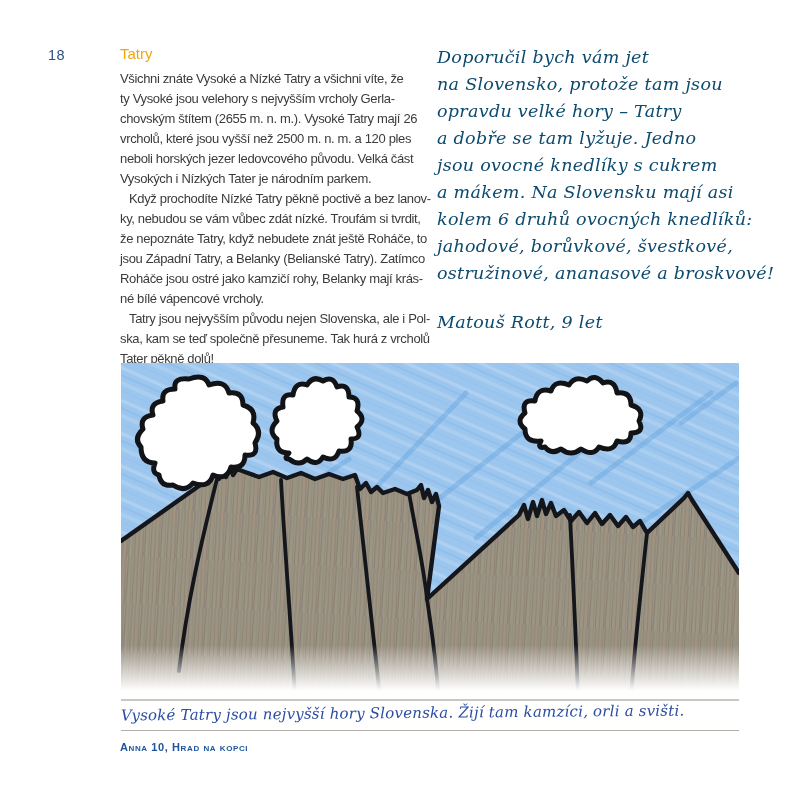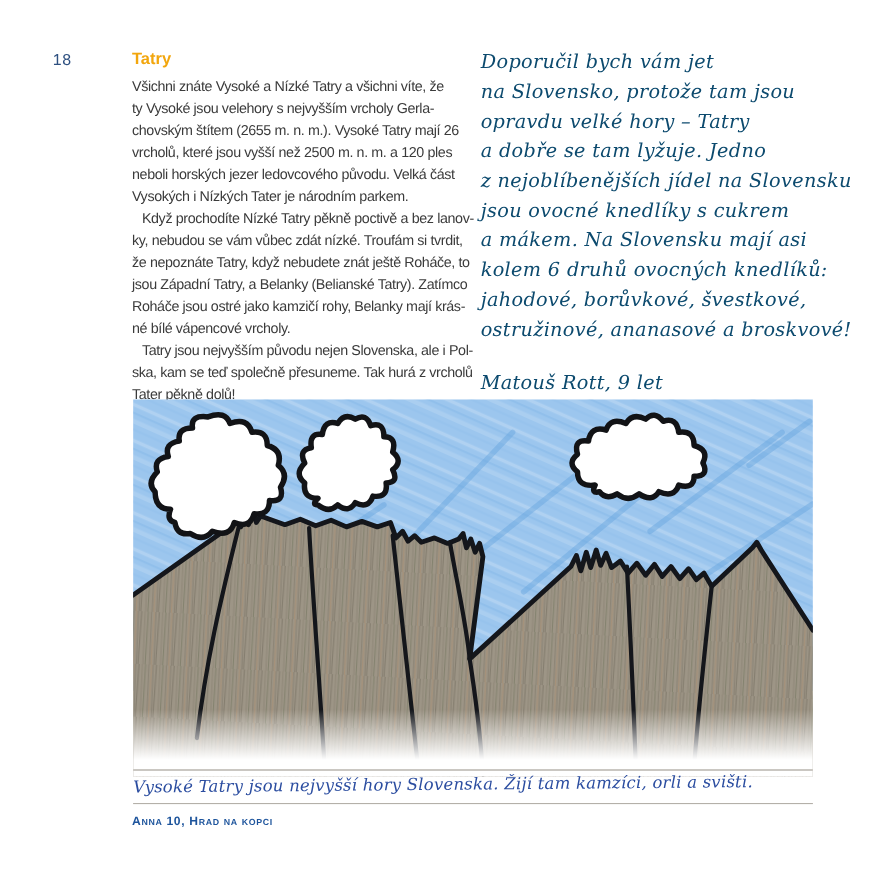--- a/index.html
+++ b/index.html
@@ -6,21 +6,21 @@
   body{
     width:799px;height:800px;background:#ffffff;position:relative;overflow:hidden;
     font-family:"Liberation Sans",sans-serif;
   }
   .page{position:absolute;inset:0;}
   .page-number{
     position:absolute;left:48px;top:47px;font-size:14.5px;color:#2e5080;
     letter-spacing:.5px;
   }
   .title{
-    position:absolute;left:120px;top:45px;margin:0;font-size:15px;font-weight:bold;
+    position:absolute;left:120px;top:45px;margin:0;font-size:15px;font-weight:normal;
     color:#f2a60d;
   }
   .article-body{
     position:absolute;left:120px;top:69px;width:322px;
     font-size:13px;line-height:20px;color:#3b3b3b;letter-spacing:-0.35px;
   }
   .body-par > div{white-space:nowrap;}
   .body-par.indent > div:first-child{text-indent:9px;}
   .letter{
     position:absolute;left:437px;top:44px;width:330px;
@@ -78,21 +78,20 @@
         <div>Tater pěkně dolů!</div>
       </div>
   </div>
 
   <div class="letter">
     <div class="letter-lines">
         <div>Doporučil bych vám jet</div>
         <div>na Slovensko, protože tam jsou</div>
         <div>opravdu velké hory – Tatry</div>
         <div>a dobře se tam lyžuje. Jedno</div>
-        <div>z nejoblíbenějších jídel na Slovensku</div>
         <div>jsou ovocné knedlíky s cukrem</div>
         <div>a mákem. Na Slovensku mají asi</div>
         <div>kolem 6 druhů ovocných knedlíků:</div>
         <div>jahodové, borůvkové, švestkové,</div>
         <div>ostružinové, ananasové a broskvové!</div>
       </div>
     <div class="letter-signature">Matouš Rott, 9 let</div>
   </div>
 
   <div class="drawing">

